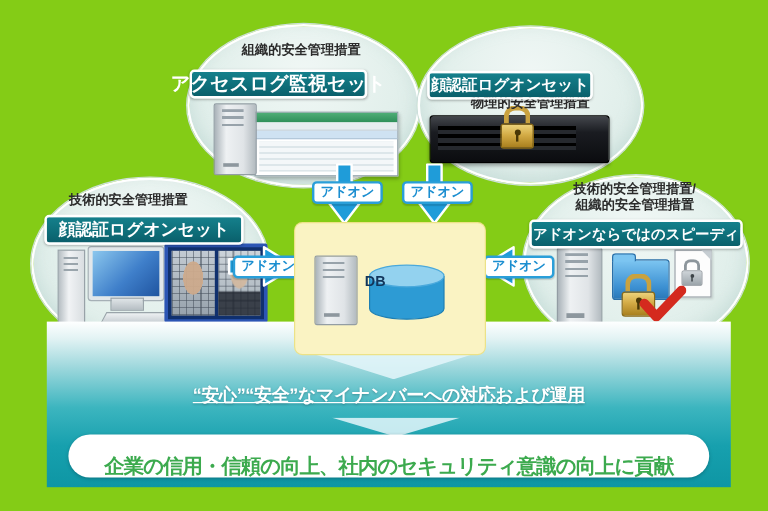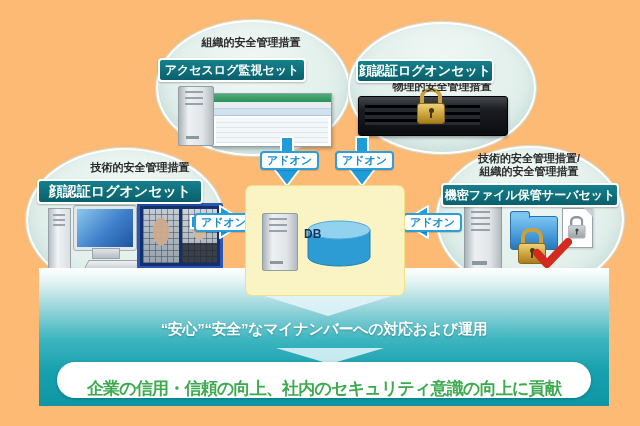--- a/index.html
+++ b/index.html
@@ -1,37 +1,37 @@
 <!DOCTYPE html>
 <html><head>
 <meta charset="utf-8">
 <style>
   html,body{margin:0;padding:0;background:#fff;}
   body{font-family:"Liberation Sans","DejaVu Sans",sans-serif;}
-  #stage{position:relative;width:640px;height:426px;background:#fdba74;overflow:hidden;}
+  #stage{position:relative;width:640px;height:426px;background:#84cc16;overflow:hidden;}
 
   
   .circle{position:absolute;border-radius:50%;border:2px solid #fff;
     background:radial-gradient(ellipse at 50% 30%, #f0f7f5 0%, #e3f0ec 55%, #d9eae6 100%);
     box-shadow:0 0 0 1px #ccdfdb, inset 0 -6px 14px rgba(160,195,190,.35);}
   .c1{left:156px;top:20px;width:190px;height:132px;}
   .c2{left:348px;top:22px;width:184px;height:128px;}
   .c3{left:26px;top:148px;width:194px;height:140px;}
   .c4{left:436px;top:146px;width:184px;height:142px;}
 
   .measure{position:absolute;font-size:11px;font-weight:700;color:#2b2b2b;text-align:center;line-height:13px;white-space:nowrap;}
   .m1{left:166px;top:36px;width:170px;}
   .m2{left:362px;top:37px;width:160px;margin-top:43px;}
-  .m3{left:55px;top:161px;width:170px;}
+  .m3{left:22px;top:161px;width:170px;}
   .m4{left:444px;top:152px;width:170px;}
 
   .setbar{position:absolute;background:linear-gradient(180deg,#15808c 0%,#0e6f7a 55%,#0a5f6b 100%);
     color:#fff;font-weight:700;text-align:center;border:2px solid #fff;border-radius:4px;
     box-shadow:0 1px 2px rgba(0,0,0,.25);display:flex;align-items:center;justify-content:center;white-space:nowrap;}
-  .b1{left:158px;top:58px;width:144px;height:20px;font-size:12px;}
+  .b1{left:158px;top:58px;width:144px;height:20px;font-size:16px;}
   .b2{left:356px;top:59px;width:134px;height:20px;font-size:13px;}
   .b3{left:37px;top:179px;width:162px;height:21px;font-size:14px;}
   .b4{left:441px;top:183px;width:174px;height:20px;font-size:12px;}
 
   
   .tower{position:absolute;background:linear-gradient(90deg,#aab3b9 0%,#eef1f3 28%,#e0e4e7 70%,#b3bbc0 100%);
     border:1px solid #939da4;border-radius:2px;}
   .tower::before{content:"";position:absolute;left:18%;top:7%;width:52%;height:30%;
     background:repeating-linear-gradient(180deg,#97a2aa 0 2px,transparent 2px 6px);}
   .tower::after{content:"";position:absolute;left:20%;bottom:10%;width:40%;height:6%;background:#8d979e;}
@@ -105,21 +105,21 @@
   .dbwrap{position:absolute;left:304px;top:220px;width:70px;height:50px;}
   .dblabel{position:absolute;left:304px;top:227px;width:70px;font-size:12px;font-weight:700;color:#12365c;}
 
   
   .band{position:absolute;left:39px;top:268px;width:570px;height:138px;
     background:linear-gradient(180deg,#feffff 0%,#e3f3f4 10%,#9cd7dc 28%,#3cb5bf 52%,#17a0ae 75%,#0e96a4 100%);}
   .chev{position:absolute;background:rgba(228,246,250,.85);clip-path:polygon(0 0,100% 0,50% 100%);}
   .chev1{left:219px;top:26px;width:140px;height:22px;}
   .chev2{left:237px;top:80px;width:108px;height:16px;}
   .headline{position:absolute;left:0;right:0;top:52px;text-align:center;color:#fff;font-size:15px;font-weight:700;
-    text-shadow:0 1px 2px rgba(0,60,70,.35);letter-spacing:-.3px;white-space:nowrap;}
+    text-shadow:0 1px 2px rgba(0,60,70,.35);letter-spacing:-.3px;white-space:nowrap;text-decoration:underline;}
   .banner{position:absolute;left:18px;top:94px;width:534px;height:36px;background:#fff;border-radius:18px;
     display:flex;align-items:center;justify-content:center;box-shadow:0 1px 3px rgba(0,40,50,.3);}
   .banner span{color:#3caa4e;font-size:17px;font-weight:700;letter-spacing:-.8px;white-space:nowrap;margin-top:16px;}
 
   .checkmark{position:absolute;}
 </style>
 </head>
 <body>
 
 <div id="stage">
@@ -176,21 +176,21 @@
         <div class="keyhole"></div>
       </div>
   </div>
   <svg class="checkmark" style="left:532px;top:238px;" width="40" height="30" viewBox="0 0 40 30">
     <path d="M5 15 L15 26 L36 4" stroke="#d42a1e" stroke-width="8" fill="none" stroke-linecap="round" stroke-linejoin="round"></path>
   </svg>
   <div class="measure m4">
     <div>技術的安全管理措置/</div>
     <div>組織的安全管理措置</div>
   </div>
-  <div class="setbar b4">機密ファイル保管サーバセット</div>
+  <div class="setbar b4">アドオンならではのスピーディ</div>
 
   <div class="band">
     <div class="chev chev1"></div>
     <div class="headline">“安心”“安全”なマイナンバーへの対応および運用</div>
     <div class="chev chev2"></div>
     <div class="banner">
       <span>企業の信用・信頼の向上、社内のセキュリティ意識の向上に貢献</span>
     </div>
   </div>
 

